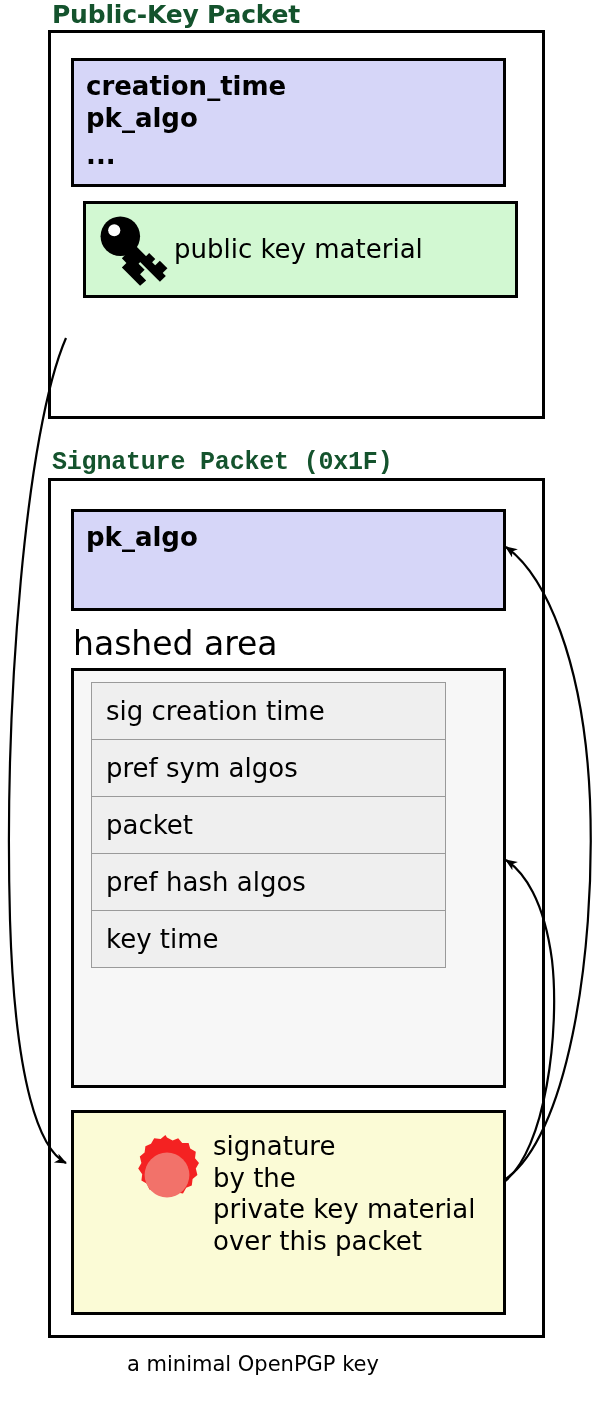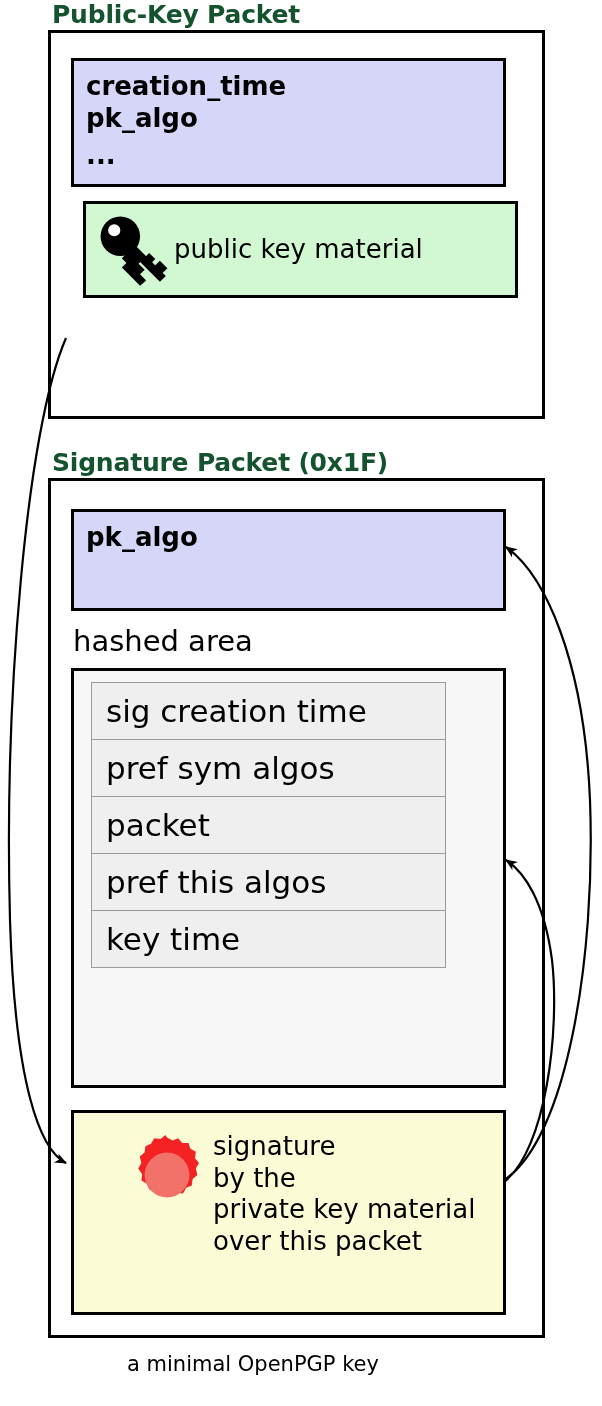--- a/index.html
+++ b/index.html
@@ -35,21 +35,21 @@
   .pkt-title {
     position: absolute;
     font-weight: bold;
     font-size: 25px;
     line-height: 1;
     letter-spacing: -0.2px;
     white-space: nowrap;
     color: #14532d;
   }
   #title-public-key { left: 52px; top: 2px; }
-  #title-signature  { left: 52px; top: 450px; }
+  #title-signature  { left: 52px; top: 450px; font-family: Liberation Mono, monospace; }
 
   
   .packet-frame {
     position: absolute;
     border: 3px solid #000000;
     background: #ffffff;
     box-sizing: border-box;
   }
   #public-key-packet { left: 48px; top: 30px;  width: 497px; height: 389px; }
   #signature-packet  { left: 48px; top: 478px; width: 497px; height: 860px; }
@@ -98,21 +98,21 @@
 
   #sig-value .icon-row { align-items: flex-start; padding-top: 22px; }
   #sig-value .icon-slot { width: 80px; height: 80px; }
   #sig-value .icon-text { margin-left: 6px; margin-top: -4px; }
 
   
   #hashed-area-label {
     position: absolute;
     left: 22px;
     top: 146px;
-    font-size: 29px;
+    font-size: 33px;
     line-height: 1;
     white-space: nowrap;
   }
   #hashed-area-box {
     position: absolute;
     left: 20px;
     top: 187px;
     width: 435px;
     height: 420px;
     border: 3px solid #000000;
@@ -127,21 +127,21 @@
     border: 1px solid #9a9a9a;
     border-bottom: none;
     box-sizing: border-box;
     background: #efefef;
   }
   .subpacket-row {
     border-bottom: 1px solid #9a9a9a;
     height: 57px;
     line-height: 57px;
     padding-left: 14px;
-    font-size: 31px;
+    font-size: 26px;
     white-space: nowrap;
     box-sizing: border-box;
     background: #efefef;
   }
 
   
   #caption {
     position: absolute;
     left: 0;
     top: 1354px;
@@ -194,21 +194,21 @@
       <div class="field-line">pk_algo</div>
     </div>
 
     <div id="hashed-area-label">hashed area</div>
 
     <div id="hashed-area-box">
       <div id="hashed-subpacket-list">
         <div class="subpacket-row">sig creation time</div>
         <div class="subpacket-row">pref sym algos</div>
         <div class="subpacket-row">packet</div>
-        <div class="subpacket-row">pref this algos</div>
+        <div class="subpacket-row">pref hash algos</div>
         <div class="subpacket-row">key time</div>
       </div>
     </div>
 
     <div class="field-box yellow" id="sig-value">
       <div class="icon-row">
         <span class="icon-slot">
           <svg width="80" height="80" viewBox="0 0 100 100" aria-hidden="true">
             <path fill="#f42222" d="M50 3 l7 4 7 -3 5 6 8 0 2 7 7 4 -1 8 5 6 -4 7 2 8 -6 5 -1 8 -7 3 -4 7 -8 -1 -6 5 -7 -4 -8 2 -5 -6 -8 -1 -3 -7 -7 -4 1 -8 -5 -7 4 -7 -2 -8 6 -5 1 -8 7 -3 4 -7 8 1 6 -5 z"></path>
             <circle cx="50" cy="50" r="28" fill="#f2726a"></circle>

